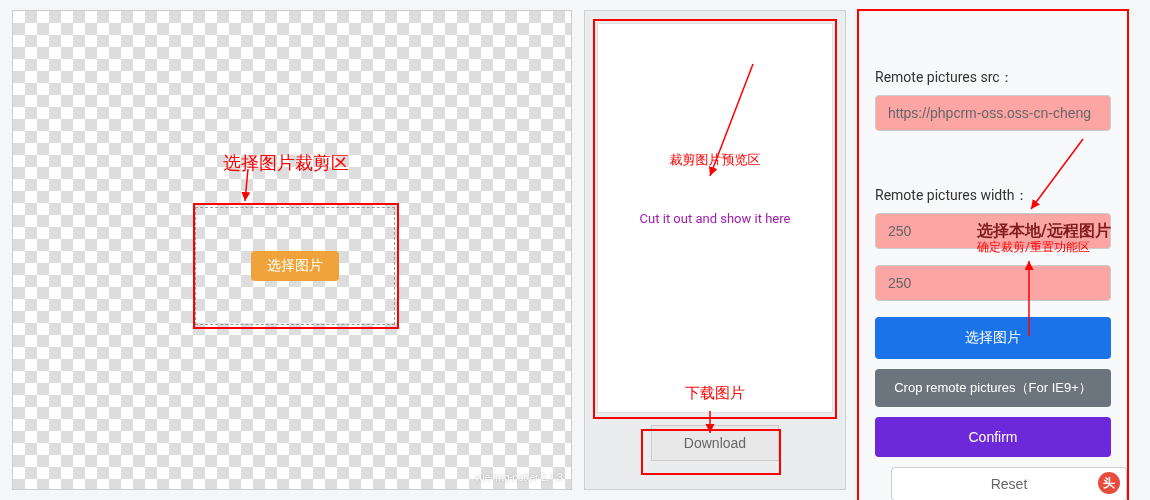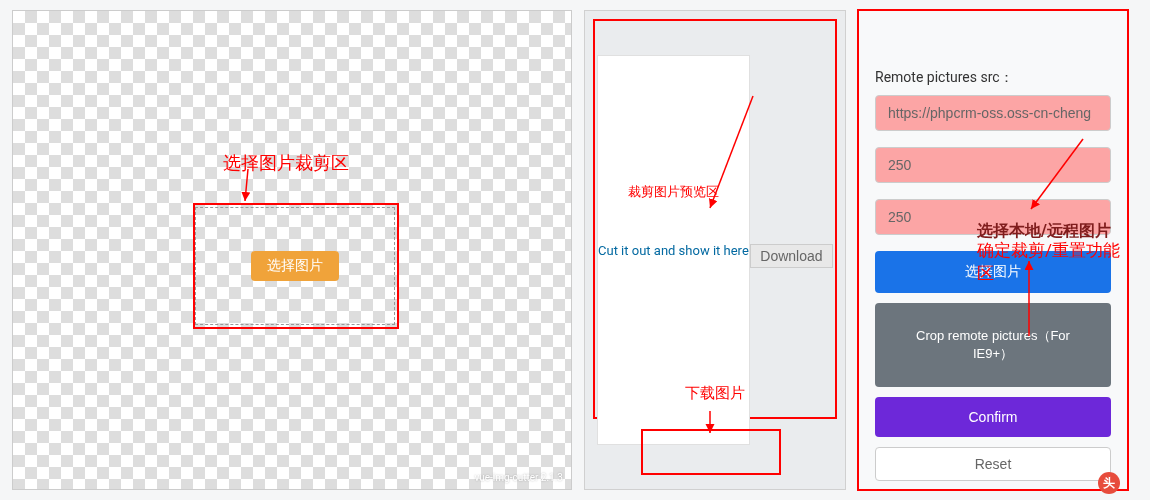--- a/index.html
+++ b/index.html
@@ -77,50 +77,50 @@
       font-size: 18px;
     }
     
     .preview-panel {
       width: 262px;
       height: 480px;
       background: #eaecee;
       border: 1px solid #d0d0d0;
       padding: 12px;
       display: flex;
-      flex-direction: row;
+      flex-direction: column;
       align-items: center;
       position: relative;
     }
     .preview-inner {
       width: 236px;
       height: 390px;
       background: #fff;
       border: 1px solid #e0e0e0;
       display: flex;
       flex-direction: column;
       align-items: center;
       justify-content: center;
       position: relative;
     }
     .preview-text {
-      color: #0369a1;
+      color: #a21caf;
       font-size: 13px;
       margin-top: 30px;
     }
     .anno-preview-label {
       color: red;
       font-size: 13px;
       margin-bottom: 12px;
       margin-top: -60px;
     }
     .download-btn {
       margin-top: 12px;
       width: 128px;
-      height: 24px;
+      height: 36px;
       background: #e8e8e8;
       border: 1px solid #ccc;
       color: #666;
       font-size: 14px;
       cursor: pointer;
     }
     .red-box-preview {
       position: absolute;
       left: 8px; top: 8px; right: 8px; bottom: 70px;
       border: 2px solid red;
@@ -175,31 +175,31 @@
       width: 100%;
       padding: 12px;
       border: none;
       border-radius: 4px;
       font-size: 14px;
       color: #fff;
       cursor: pointer;
       margin-bottom: 10px;
     }
     .btn-blue { background: #1a73e8; }
-    .btn-gray { background: #6c757d; font-size: 13px; padding: 24px; }
+    .btn-gray { background: #6c757d; font-size: 13px; padding: 10px; }
     .btn-green { background: #6d28d9; }
-    .btn-outline { background:#fff; color:#666; border:1px solid #ccc; padding: 8px; margin-bottom: 0;}
+    .btn-outline { background:#fff; color:#666; border:1px solid #ccc; padding: 8px; margin-bottom: 0; margin-left: 16px;}
     .red-box-form {
       position: absolute;
       left: -2px; top: -2px; right: -2px; bottom: -2px;
       border: 2px solid red;
       pointer-events: none;
     }
     .anno-form-line1 { position:absolute; left:118px; top:210px; color:#7f1d1d; font-size:16px; z-index:5;font-weight:bold;}
-    .anno-form-line2 { position:absolute; left:118px; top:228px; color:red; font-size:17px; z-index:5;}
+    .anno-form-line2 { position:absolute; left:118px; top:228px; color:red; font-size:12px; z-index:5;}
     .footer-wm {
       position: absolute;
       right: 30px;
       bottom: 6px;
       color: #444;
       font-size: 18px;
       font-weight: bold;
       display: flex;
       align-items: center;
       gap: 4px;
@@ -271,20 +271,21 @@
   </svg>
 </div>
 
 <div class="right-wrap">
   <div class="form-panel">
     <div class="red-box-form"></div>
 
     <label class="form-label">Remote pictures src：</label>
     <input class="form-input" value="https://phpcrm-oss.oss-cn-cheng" style="">
 
+    <label class="form-label">Remote pictures width：</label>
     <input class="form-input" value="250" style="">
 
     <input class="form-input" value="250" style="">
 
     <span class="anno-form-line1">选择本地/远程图片</span>
     <span class="anno-form-line2">确定裁剪/重置功能区</span>
 
     <button class="btn btn-blue">选择图片</button>
     <button class="btn btn-gray">Crop remote pictures（For IE9+）</button>
     <button class="btn btn-green">Confirm</button>

